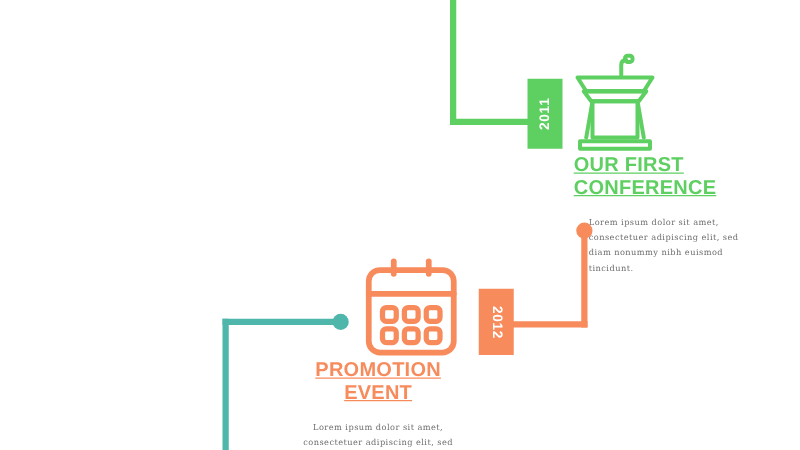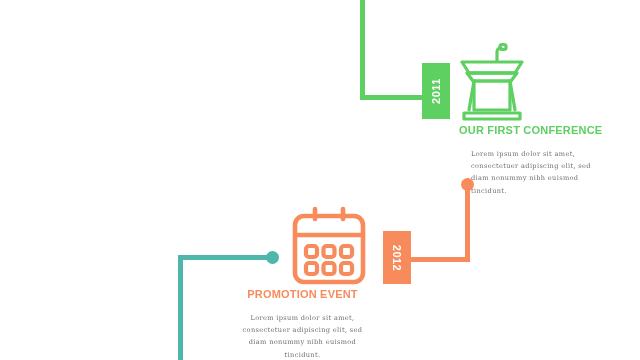--- a/index.html
+++ b/index.html
@@ -142,24 +142,25 @@
     width: 78px;
     height: 82px;
   }
 
   
   .block {
     position: absolute;
   }
   .block h2 {
     margin: 0 0 4px 0;
-    font-size: 11px;
+    font-size: 16px;
     font-weight: bold;
     letter-spacing: 0.2px;
     text-transform: uppercase;
+    text-decoration: underline;
   }
   .block p {
     margin: 12px;
     font-size: 6.6px;
     line-height: 1.85;
     color: #6f6f6f;
     font-family: "DejaVu Serif", "Liberation Serif", serif;
     letter-spacing: 0.35px;
   }
 

